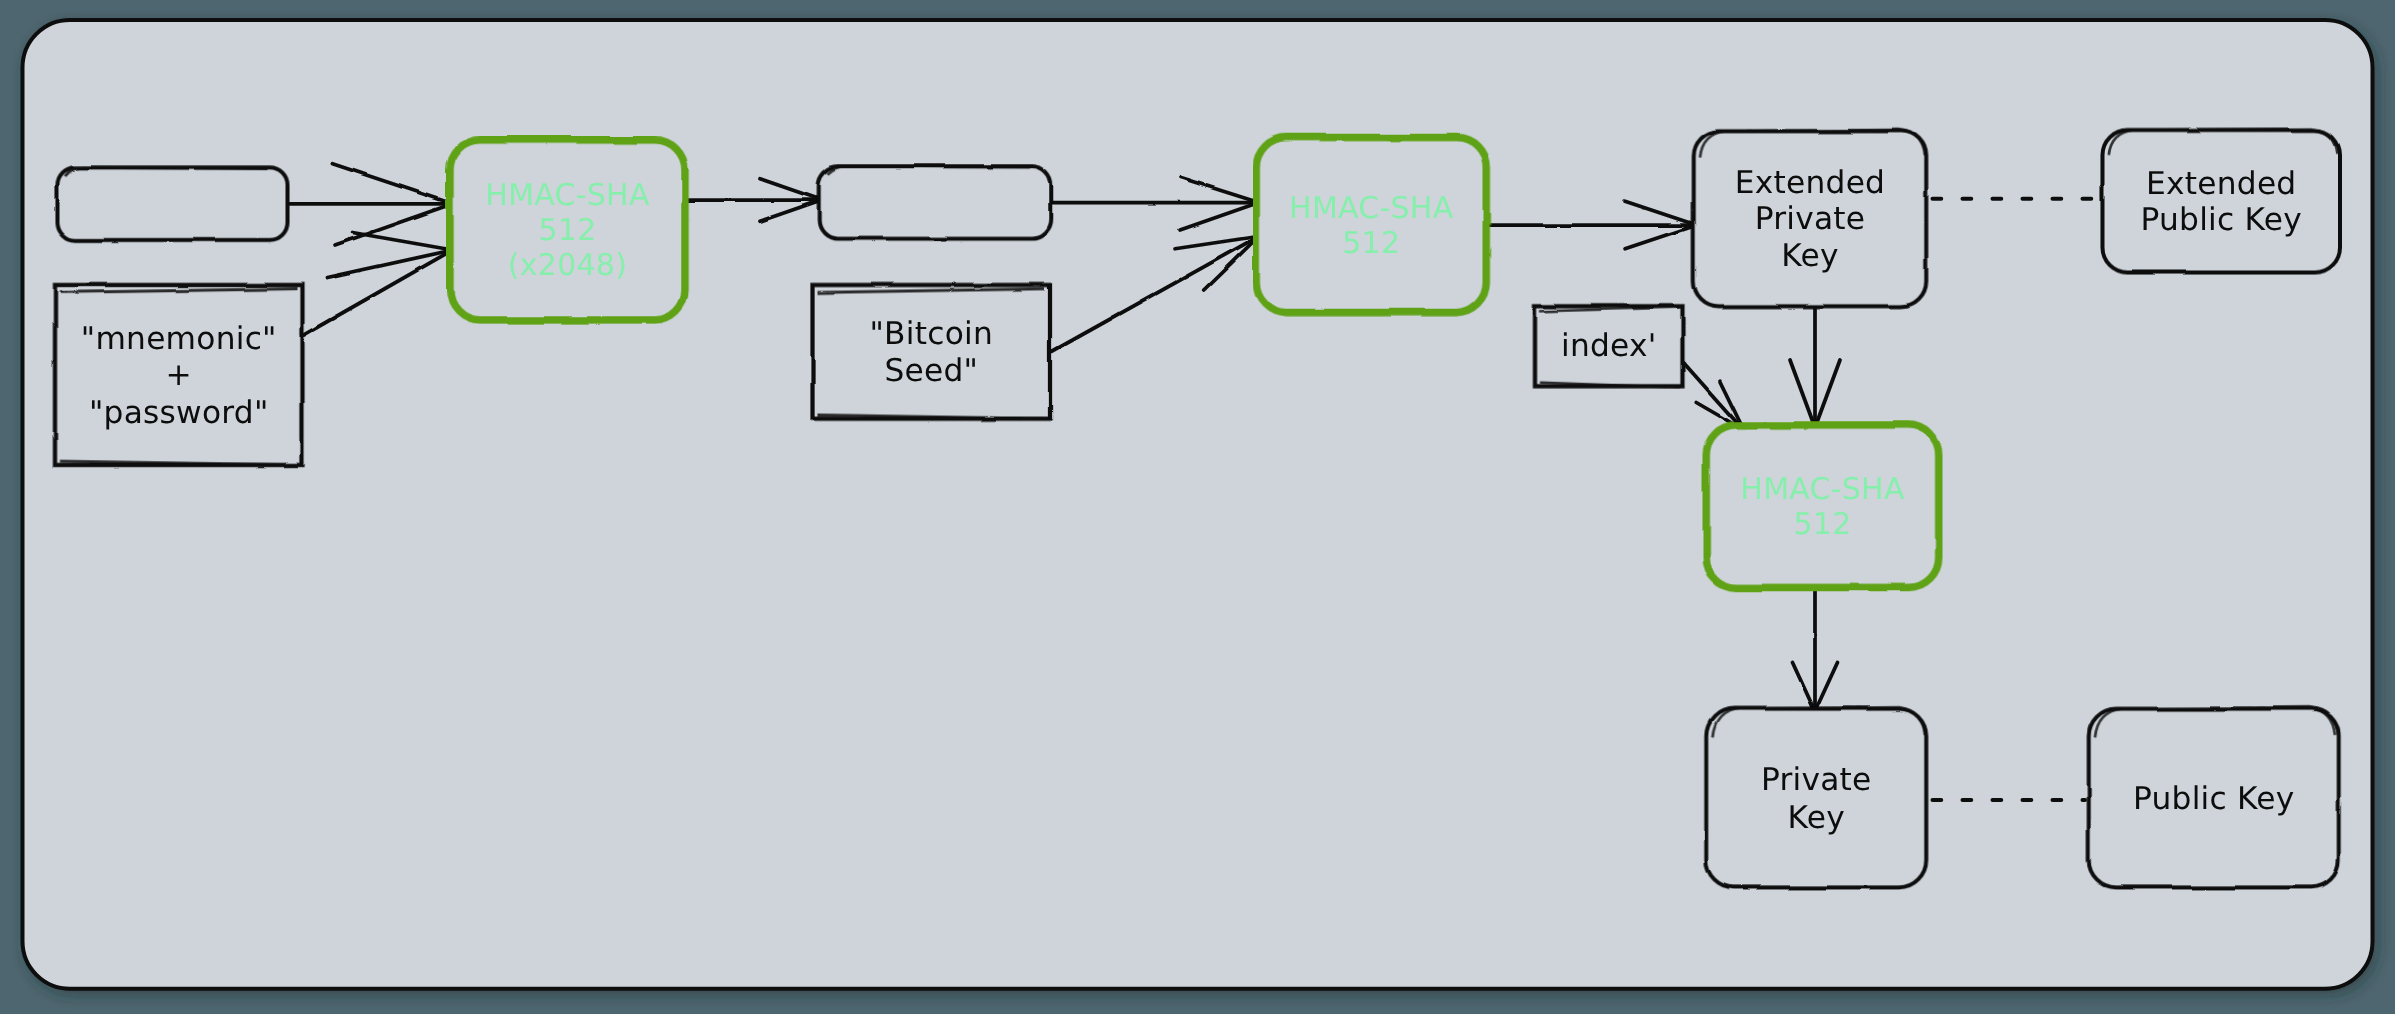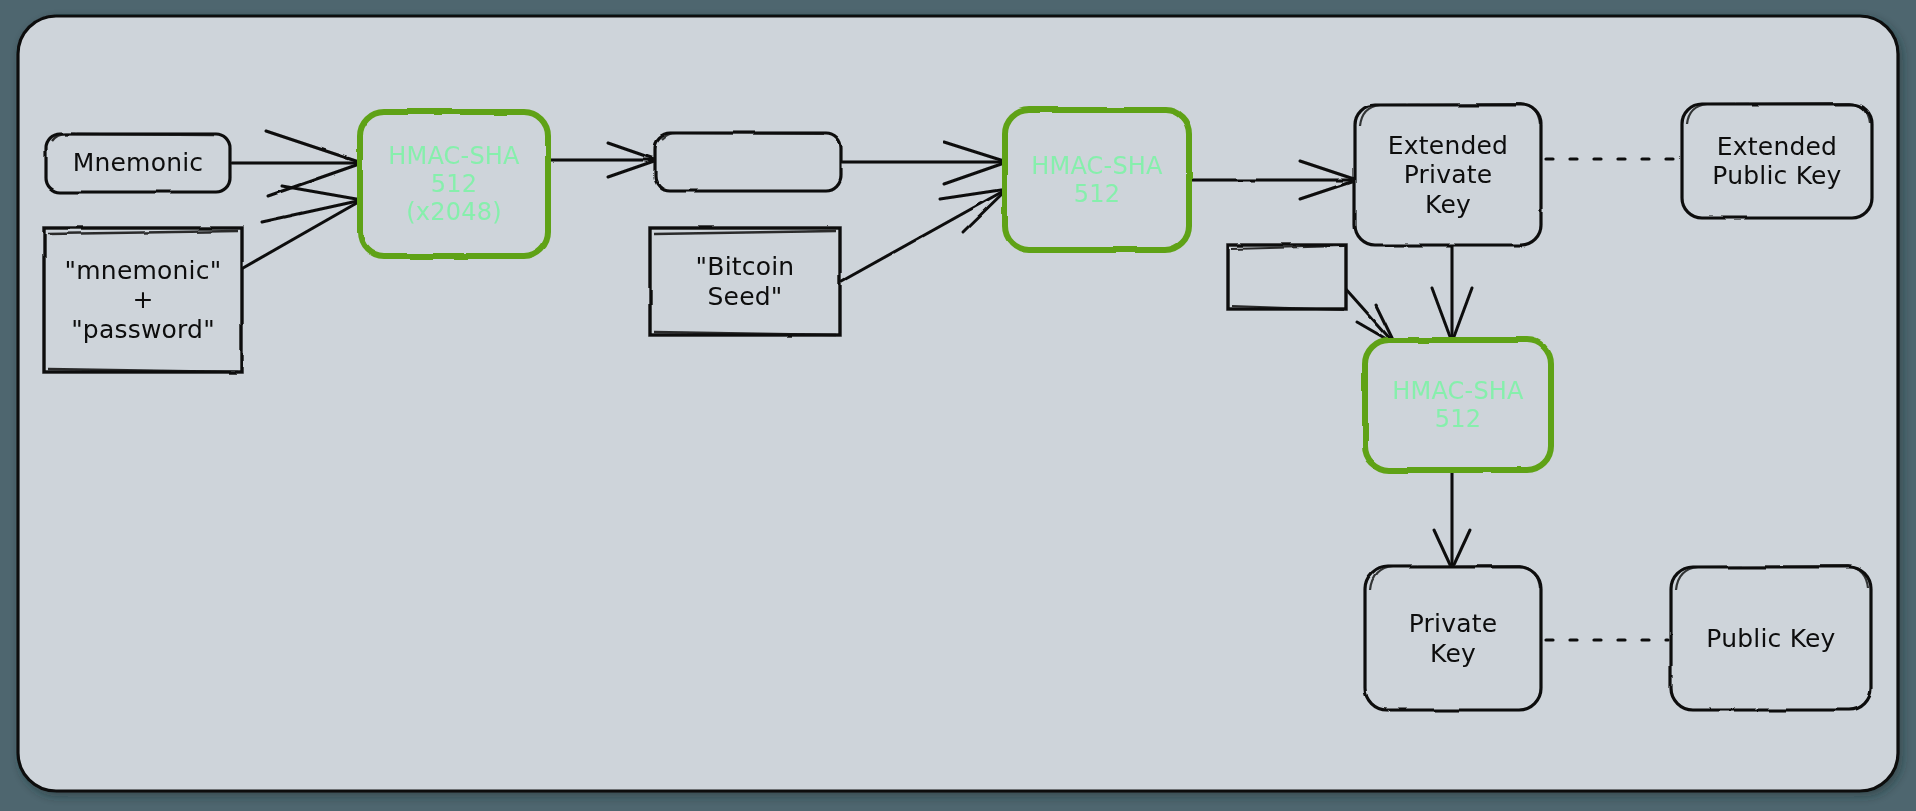--- a/index.html
+++ b/index.html
@@ -183,21 +183,20 @@
         <path d="M1370,590 q2,-21 22,-23 L1520,566 q18,3 20,22" stroke="#0d0d0d" stroke-width="2.2" opacity="0.8"></path>
       </g>
 
       <g>
         <rect x="1671" y="567" width="200" height="143" rx="22" ry="22" fill="#ced4da" stroke="#0d0d0d" stroke-width="3.2"></rect>
         <path d="M1676,590 q2,-21 22,-23 L1848,566 q18,3 20,22" stroke="#0d0d0d" stroke-width="2.2" opacity="0.8"></path>
       </g>
     </g>
   </svg>
 
-  <div class="lbl black" style="left:46px;top:134px;width:184px;height:58px;font-size:25px;">Mnemonic</div>
 
   <div class="lbl black" style="left:44px;top:228px;width:198px;height:144px;font-size:25px;">"mnemonic"
 +
 "password"</div>
 
   <div class="lbl green" style="left:360px;top:112px;width:188px;height:144px;font-size:24px;">HMAC-SHA
 512
 (x2048)</div>
 
 
@@ -207,20 +206,21 @@
   <div class="lbl green" style="left:1005px;top:110px;width:184px;height:140px;font-size:24px;">HMAC-SHA
 512</div>
 
   <div class="lbl black" style="left:1355px;top:105px;width:186px;height:140px;font-size:25px;">Extended
 Private
 Key</div>
 
   <div class="lbl black" style="left:1682px;top:104px;width:190px;height:114px;font-size:25px;">Extended
 Public Key</div>
 
+  <div class="lbl black" style="left:1228px;top:245px;width:118px;height:64px;font-size:25px;">index'</div>
 
   <div class="lbl green" style="left:1365px;top:340px;width:186px;height:130px;font-size:24px;">HMAC-SHA
 512</div>
 
   <div class="lbl black" style="left:1365px;top:567px;width:176px;height:143px;font-size:25px;">Private
 Key</div>
 
   <div class="lbl black" style="left:1671px;top:567px;width:200px;height:143px;font-size:25px;">Public Key</div>
 </div>
 

